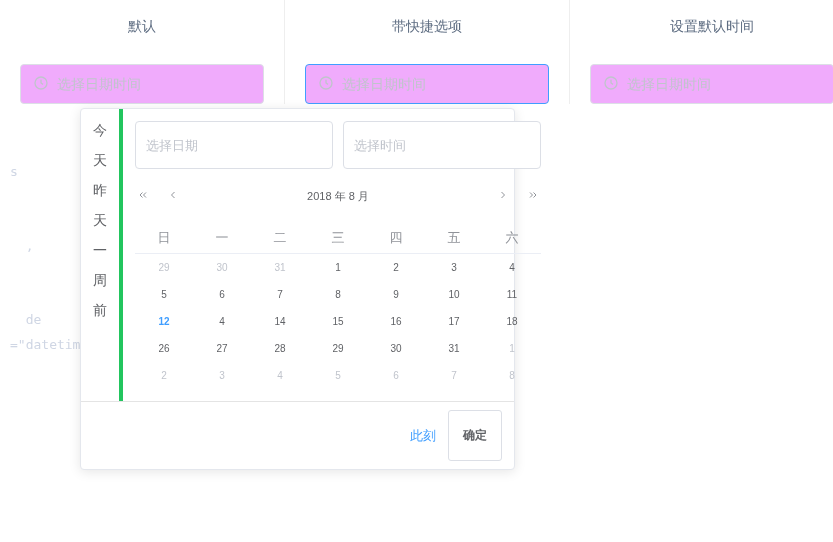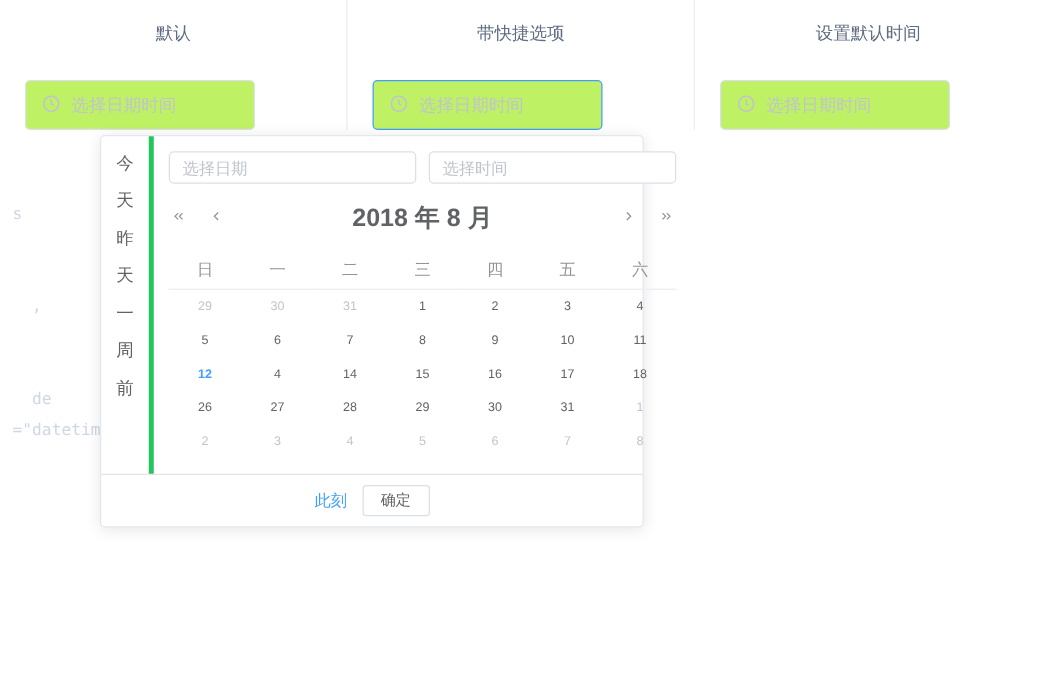--- a/index.html
+++ b/index.html
@@ -1,46 +1,46 @@
 <!DOCTYPE html>
 <html><head>
 <meta charset="utf-8">
 <style>
   * { box-sizing: border-box; margin: 0; padding: 0; font-family: "Helvetica Neue", Helvetica, "PingFang SC", "Hiragino Sans GB", "Microsoft YaHei", Arial, sans-serif; }
   body { width: 833px; height: 542px; background: #fff; color: #606266; font-size: 14px; position: relative; overflow: hidden; }
   .cols { display: flex; gap: 0; }
   .col { flex: 1; padding: 0 20px; position: relative; }
   .col + .col { border-left: 1px solid #eee; }
   .col-title { text-align: center; color: #5e6d82; font-size: 14px; font-weight: 400; margin: 18px 0 28px; }
-  .date-input { display: flex; align-items: center; width: 184px; height: 40px; border: 1px solid #dcdfe6; border-radius: 4px; padding: 0 12px; cursor: pointer; background: #bef264; }
+  .date-input { display: flex; align-items: center; width: 244px; height: 40px; border: 1px solid #dcdfe6; border-radius: 4px; padding: 0 12px; cursor: pointer; background: #f0abfc; }
   .date-input.active { border-color: #409eff; }
   .date-input .icon { color: #c0c4cc; margin-right: 8px; flex-shrink: 0; }
   .date-input input { border:none; outline:none; font-size:14px; color:#606266; width:100%; background:transparent; }
   .date-input input::placeholder { color:#c0c4cc; }
 
   .picker-popup { position: absolute; left: 80px; top:108px; width: 435px; background:#fff; border:1px solid #e4e7ed; border-radius:4px; box-shadow:0 2px 12px 0 rgba(0,0,0,.1); z-index:10; }
   .picker-body { display:flex; }
   .sidebar { width:110px; border-right:4px solid #22c55e; padding:6px 0; }
   .shortcut { padding:0 12px; line-height:30px; color:#606266; font-size:14px; cursor:pointer; }
   .main { flex:1; padding:12px; }
   .inputs-row { display:flex; gap:10px; margin-bottom:12px; }
-  .small-input { flex:1; height:26px; border:1px solid #dcdfe6; border-radius:4px; padding:0 10px; font-size:13px; color:#be185d; outline:none; }
+  .small-input { flex:1; height:48px; border:1px solid #dcdfe6; border-radius:4px; padding:0 10px; font-size:13px; color:#be185d; outline:none; }
   .small-input::placeholder { color:#c0c4cc; }
   .header-row { display:flex; align-items:center; justify-content:space-between; height:30px; margin:8px 0 12px; }
   .nav-group { display:flex; gap:14px; color:#606266; }
   .nav-btn { cursor:pointer; color:#909399; font-size:12px; padding:2px; }
-  .header-label { color:#606266; font-size:20px; font-weight:700; }
+  .header-label { color:#606266; font-size:11px; font-weight:400; }
   table.cal { width:100%; border-collapse:collapse; table-layout:fixed; }
   table.cal th { color:#909399; font-weight:400; padding:6px 0; font-size:13px; border-bottom:1px solid #ebeef5; }
   table.cal td { text-align:center; padding:8px 0; font-size:10px; color:#606266; cursor:pointer; }
   table.cal td.other { color:#c0c4cc; }
   table.cal td.today { color:#409eff; font-weight:700; }
-  .footer { border-top:1px solid #e4e4e4; padding:8px 12px; display:flex; justify-content:center; align-items:center; gap:12px; }
+  .footer { border-top:1px solid #e4e4e4; padding:8px 12px; display:flex; justify-content:flex-end; align-items:center; gap:12px; }
   .link-btn { color:#409eff; font-size:13px; cursor:pointer; }
-  .plain-btn { border:1px solid #dcdfe6; background:#fff; padding:3px 14px; border-radius:3px; font-size:12px; color:#606266; cursor:pointer; }
+  .plain-btn { border:1px solid #dcdfe6; background:#fff; padding:16px 14px; border-radius:3px; font-size:12px; color:#606266; cursor:pointer;font-weight:bold; }
 
   .bg-code { position:absolute; left:10px; top:160px; color:#cfd6e4; font-size:13px; font-family: Menlo, Consolas, monospace; line-height:1.9; z-index:0; white-space:pre; pointer-events:none; }
 
   svg.clock { width:16px; height:16px; }
 </style>
 </head>
 <body>
 
 <div class="bg-code">s
 

